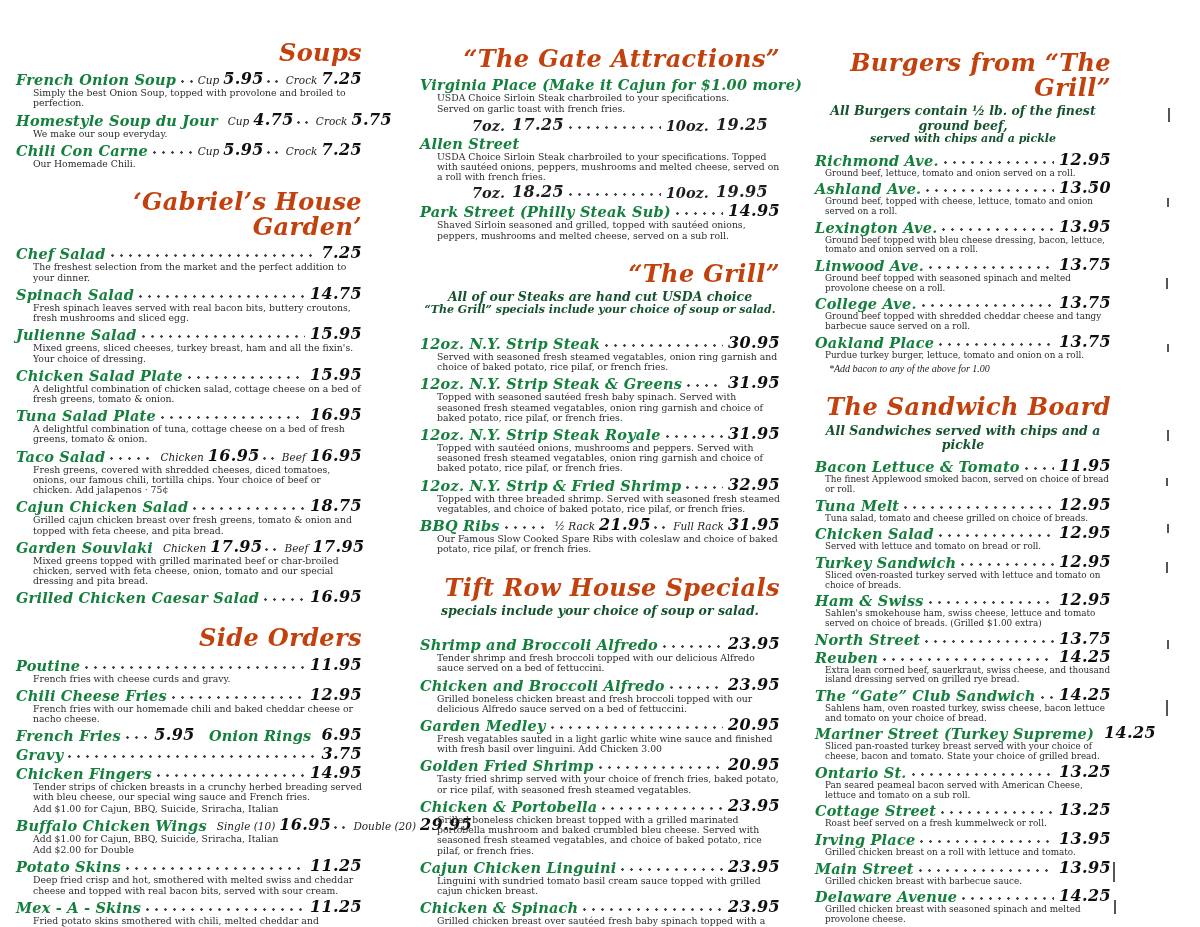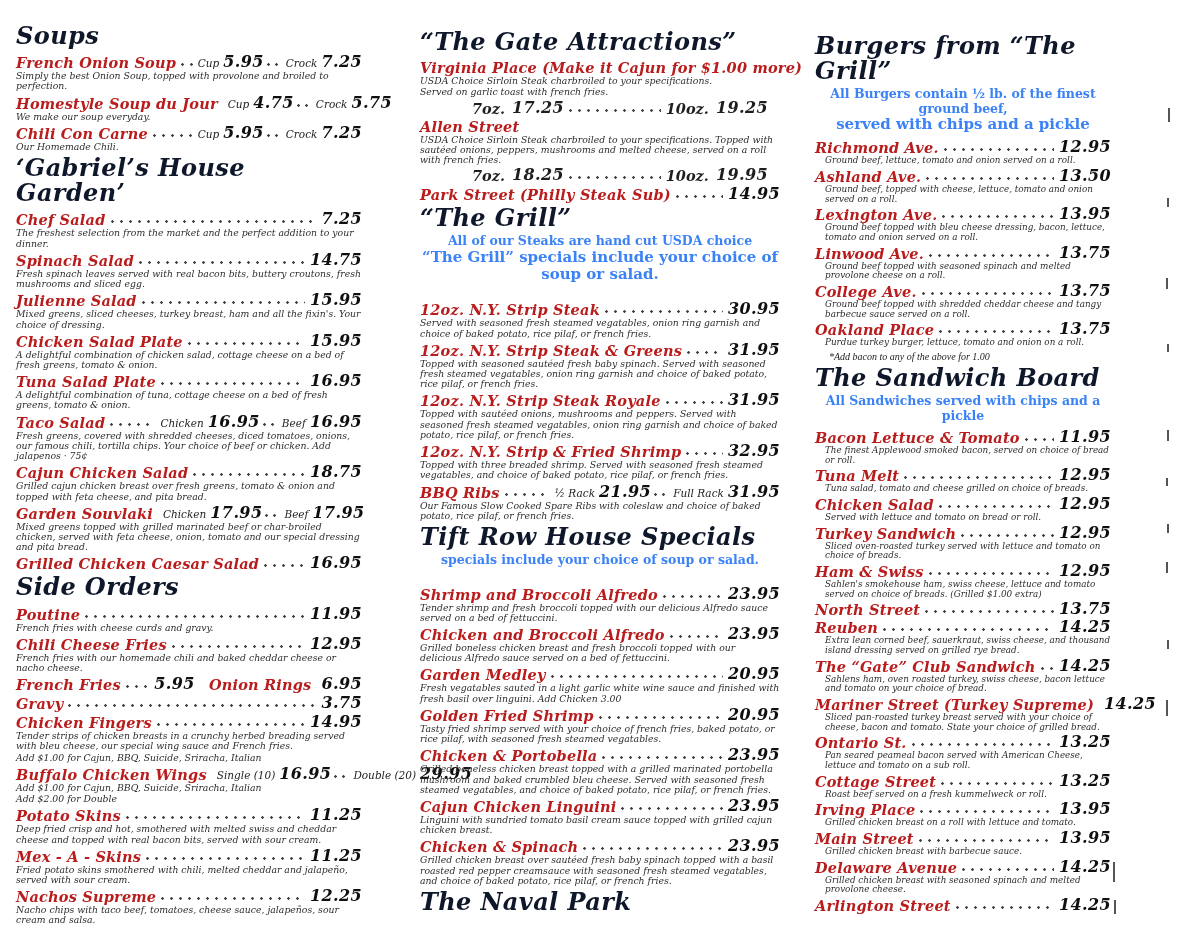--- a/index.html
+++ b/index.html
@@ -11,55 +11,55 @@
     font-family:"DejaVu Serif", serif;
     overflow:hidden;
   }
   .col { position:absolute; }
   #col0 { left:16px;  top:20px; width:346px; }
   #col1 { left:420px; top:26px; width:360px; }
   #col2 { left:815px; top:30px; width:296px; }
 
   .sec-title {
     font-size:24px; font-weight:bold; font-style:italic;
-    text-align:left; letter-spacing:.4px; line-height:1.05;
-    margin:3px 0 4px; color:#0f172a;
+    text-align:right; letter-spacing:.4px; line-height:1.05;
+    margin:20px 0 4px; color:#c2410c;
   }
   .sec-sub {
-    font-size:12.5px; font-weight:bold; 
-    text-align:center; line-height:1.15; color:#3b82f6;
-  }
-  .sec-sub.sub2 { font-size:15px; }
+    font-size:12.5px; font-weight:bold; font-style:italic;
+    text-align:center; line-height:1.15; color:#14532d;
+  }
+  .sec-sub.sub2 { font-size:11px; }
   .items { margin-top:6px; }
   .item { margin-bottom:3px; }
   #col2 .item { margin-bottom:2px; }
 
   .row { display:flex; align-items:flex-end; }
   .name {
     font-size:14.5px; font-weight:bold; font-style:italic;
-    line-height:15px; white-space:nowrap; letter-spacing:.2px; color:#b91c1c;
+    line-height:15px; white-space:nowrap; letter-spacing:.2px; color:#15803d;
   }
   .lead {
     flex:1 1 auto; height:3px; margin:0 5px 4px 5px;
     background-image:radial-gradient(circle at 1.5px 1.5px, #444 1.1px, transparent 1.5px);
     background-size:9px 3px; background-repeat:repeat-x; background-position:left bottom;
   }
   .gap-dots {
     flex:0 0 16px; height:3px; margin:0 3px 4px 3px;
     background-image:radial-gradient(circle at 1.5px 1.5px, #444 1.1px, transparent 1.5px);
     background-size:8px 3px; background-repeat:repeat-x; background-position:left bottom;
   }
   .plabel { font-size:10.5px; font-style:italic; line-height:12px; margin:0 4px 1px 0; white-space:nowrap; color:#222; }
   .pval {
     font-size:16px; font-weight:bold; font-style:italic;
     line-height:16px; letter-spacing:.4px; white-space:nowrap; color:#0f0f0f;
   }
   .desc {
-    font-size:9.3px; font-style:italic; line-height:1.1;
-    margin:1px 0 0 0; color:#2c2c2c;
+    font-size:9.3px; line-height:1.1;
+    margin:1px 0 0 17px; color:#2c2c2c;
   }
   #col2 .desc { font-size:8.8px; margin-left:10px; }
   .sizes { display:flex; align-items:flex-end; margin:2px 12px 1px 52px; }
   .szlabel { font-size:14.5px; font-weight:bold; font-style:italic; line-height:15px; margin-right:7px; white-space:nowrap; }
   .szval { font-size:16px; font-weight:bold; font-style:italic; line-height:16px; letter-spacing:.4px; white-space:nowrap; }
   .dual { display:flex; align-items:flex-end; }
   .dgroup { display:flex; align-items:flex-end; }
   .dgroup.first { width:55%; margin-right:14px; }
   .dgroup.second { flex:1; }
   .footnote { font-size:10px; font-style:italic; margin:3px 0 1px 14px; color:#222;font-family:Liberation Serif, serif; }
@@ -315,20 +315,21 @@
             <span class="szlabel">10oz.</span>
             <span class="szval">19.95</span>
           </div>
         </div>
         <div class="item">
           <div class="row">
             <span class="name">Park Street (Philly Steak Sub)</span>
             <span class="lead"></span>
             <span class="pval">14.95</span>
           </div>
+          <div class="desc">Shaved Sirloin seasoned and grilled, topped with sautéed onions, peppers, mushrooms and melted cheese, served on a sub roll.</div>
         </div>
       </div>
     </div>
     <div class="section">
       <div class="sec-title">“The Grill”</div>
       <div class="sec-sub">All of our Steaks are hand cut USDA choice</div>
       <div class="sec-sub sub2">“The Grill” specials include your choice of soup or salad.</div>
       <div class="spacer-after-sub"></div>
       <div class="items">
         <div class="item">

